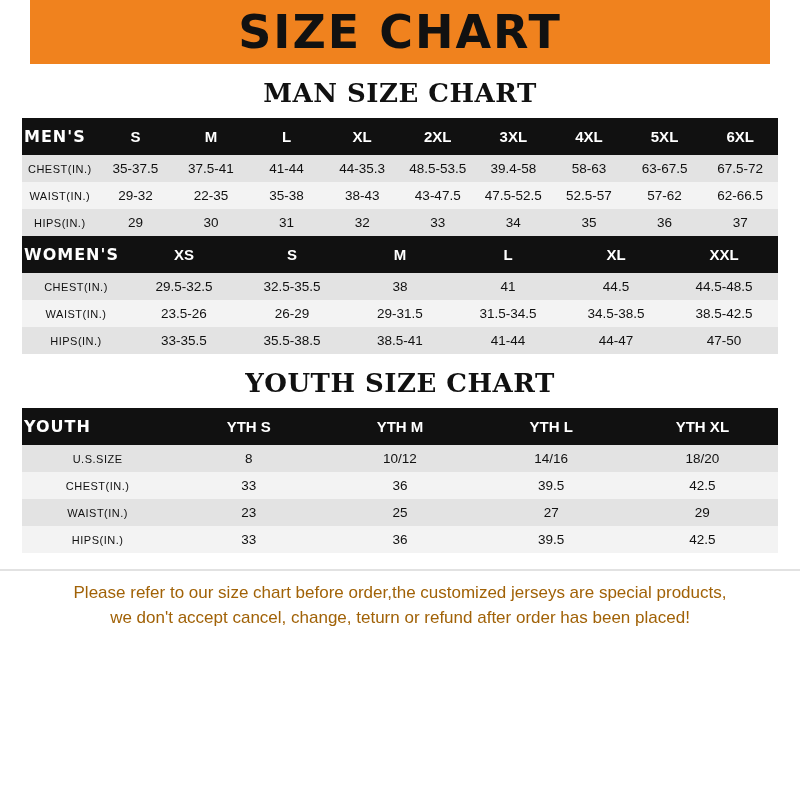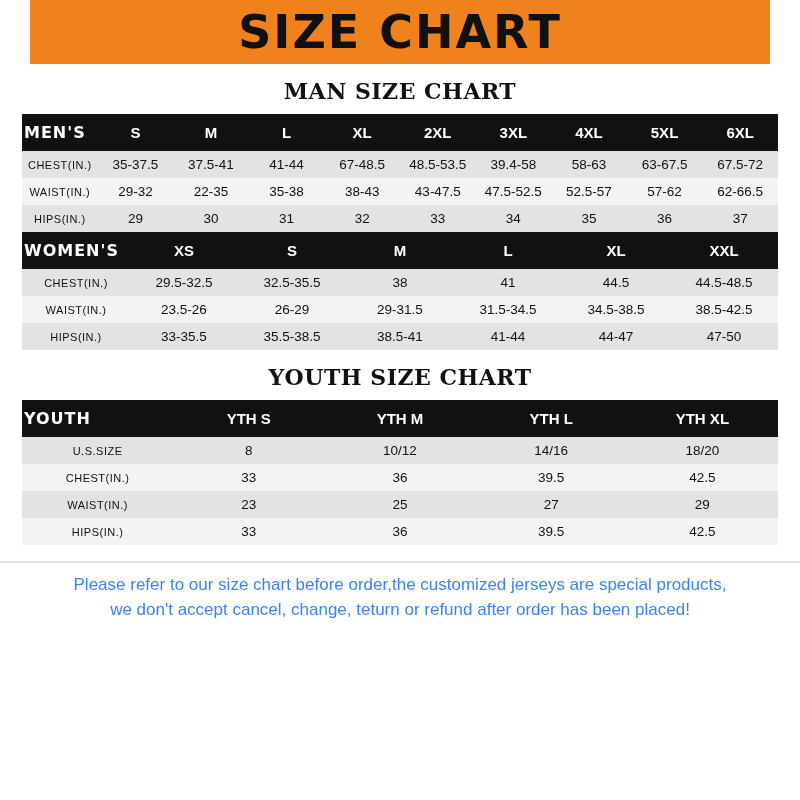--- a/index.html
+++ b/index.html
@@ -49,21 +49,21 @@
     line-height: 1;
   }
   .section {
     padding: 0 22px;
     box-sizing: border-box;
   }
   .section-title {
     text-align: center;
     font-family: "DejaVu Serif", serif;
     font-weight: bold;
-    font-size: 22px;
+    font-size: 26px;
     letter-spacing: 0.5px;
     color: #111;
     margin: 14px 0 10px 0;
   }
   table.size-table {
     width: 100%;
     border-collapse: collapse;
     table-layout: fixed;
   }
   table.size-table th,
@@ -96,21 +96,21 @@
     letter-spacing: 0.5px;
     font-size: 11px;
     color: #111;
   }
   
   .footer-note {
     margin-top: 16px;
     padding: 10px 20px 0 20px;
     border-top: 2px solid #e2e2e2;
     text-align: center;
-    color: #3b82f6;
+    color: #a16207;
     font-size: 17px;
     line-height: 1.45;
     font-family: "Liberation Sans", sans-serif;
   }
   .footer-note div { white-space: nowrap; }
 </style>
 </head>
 <body>
 
 <div class="page">
@@ -137,21 +137,21 @@
           <th>5XL</th>
           <th>6XL</th>
         </tr>
       </thead>
       <tbody>
         <tr class="odd">
           <td class="rowlabel">CHEST(IN.)</td>
           <td>35-37.5</td>
           <td>37.5-41</td>
           <td>41-44</td>
-          <td>67-48.5</td>
+          <td>44-35.3</td>
           <td>48.5-53.5</td>
           <td>39.4-58</td>
           <td>58-63</td>
           <td>63-67.5</td>
           <td>67.5-72</td>
         </tr>
         <tr class="even">
           <td class="rowlabel">WAIST(IN.)</td>
           <td>29-32</td>
           <td>22-35</td>

